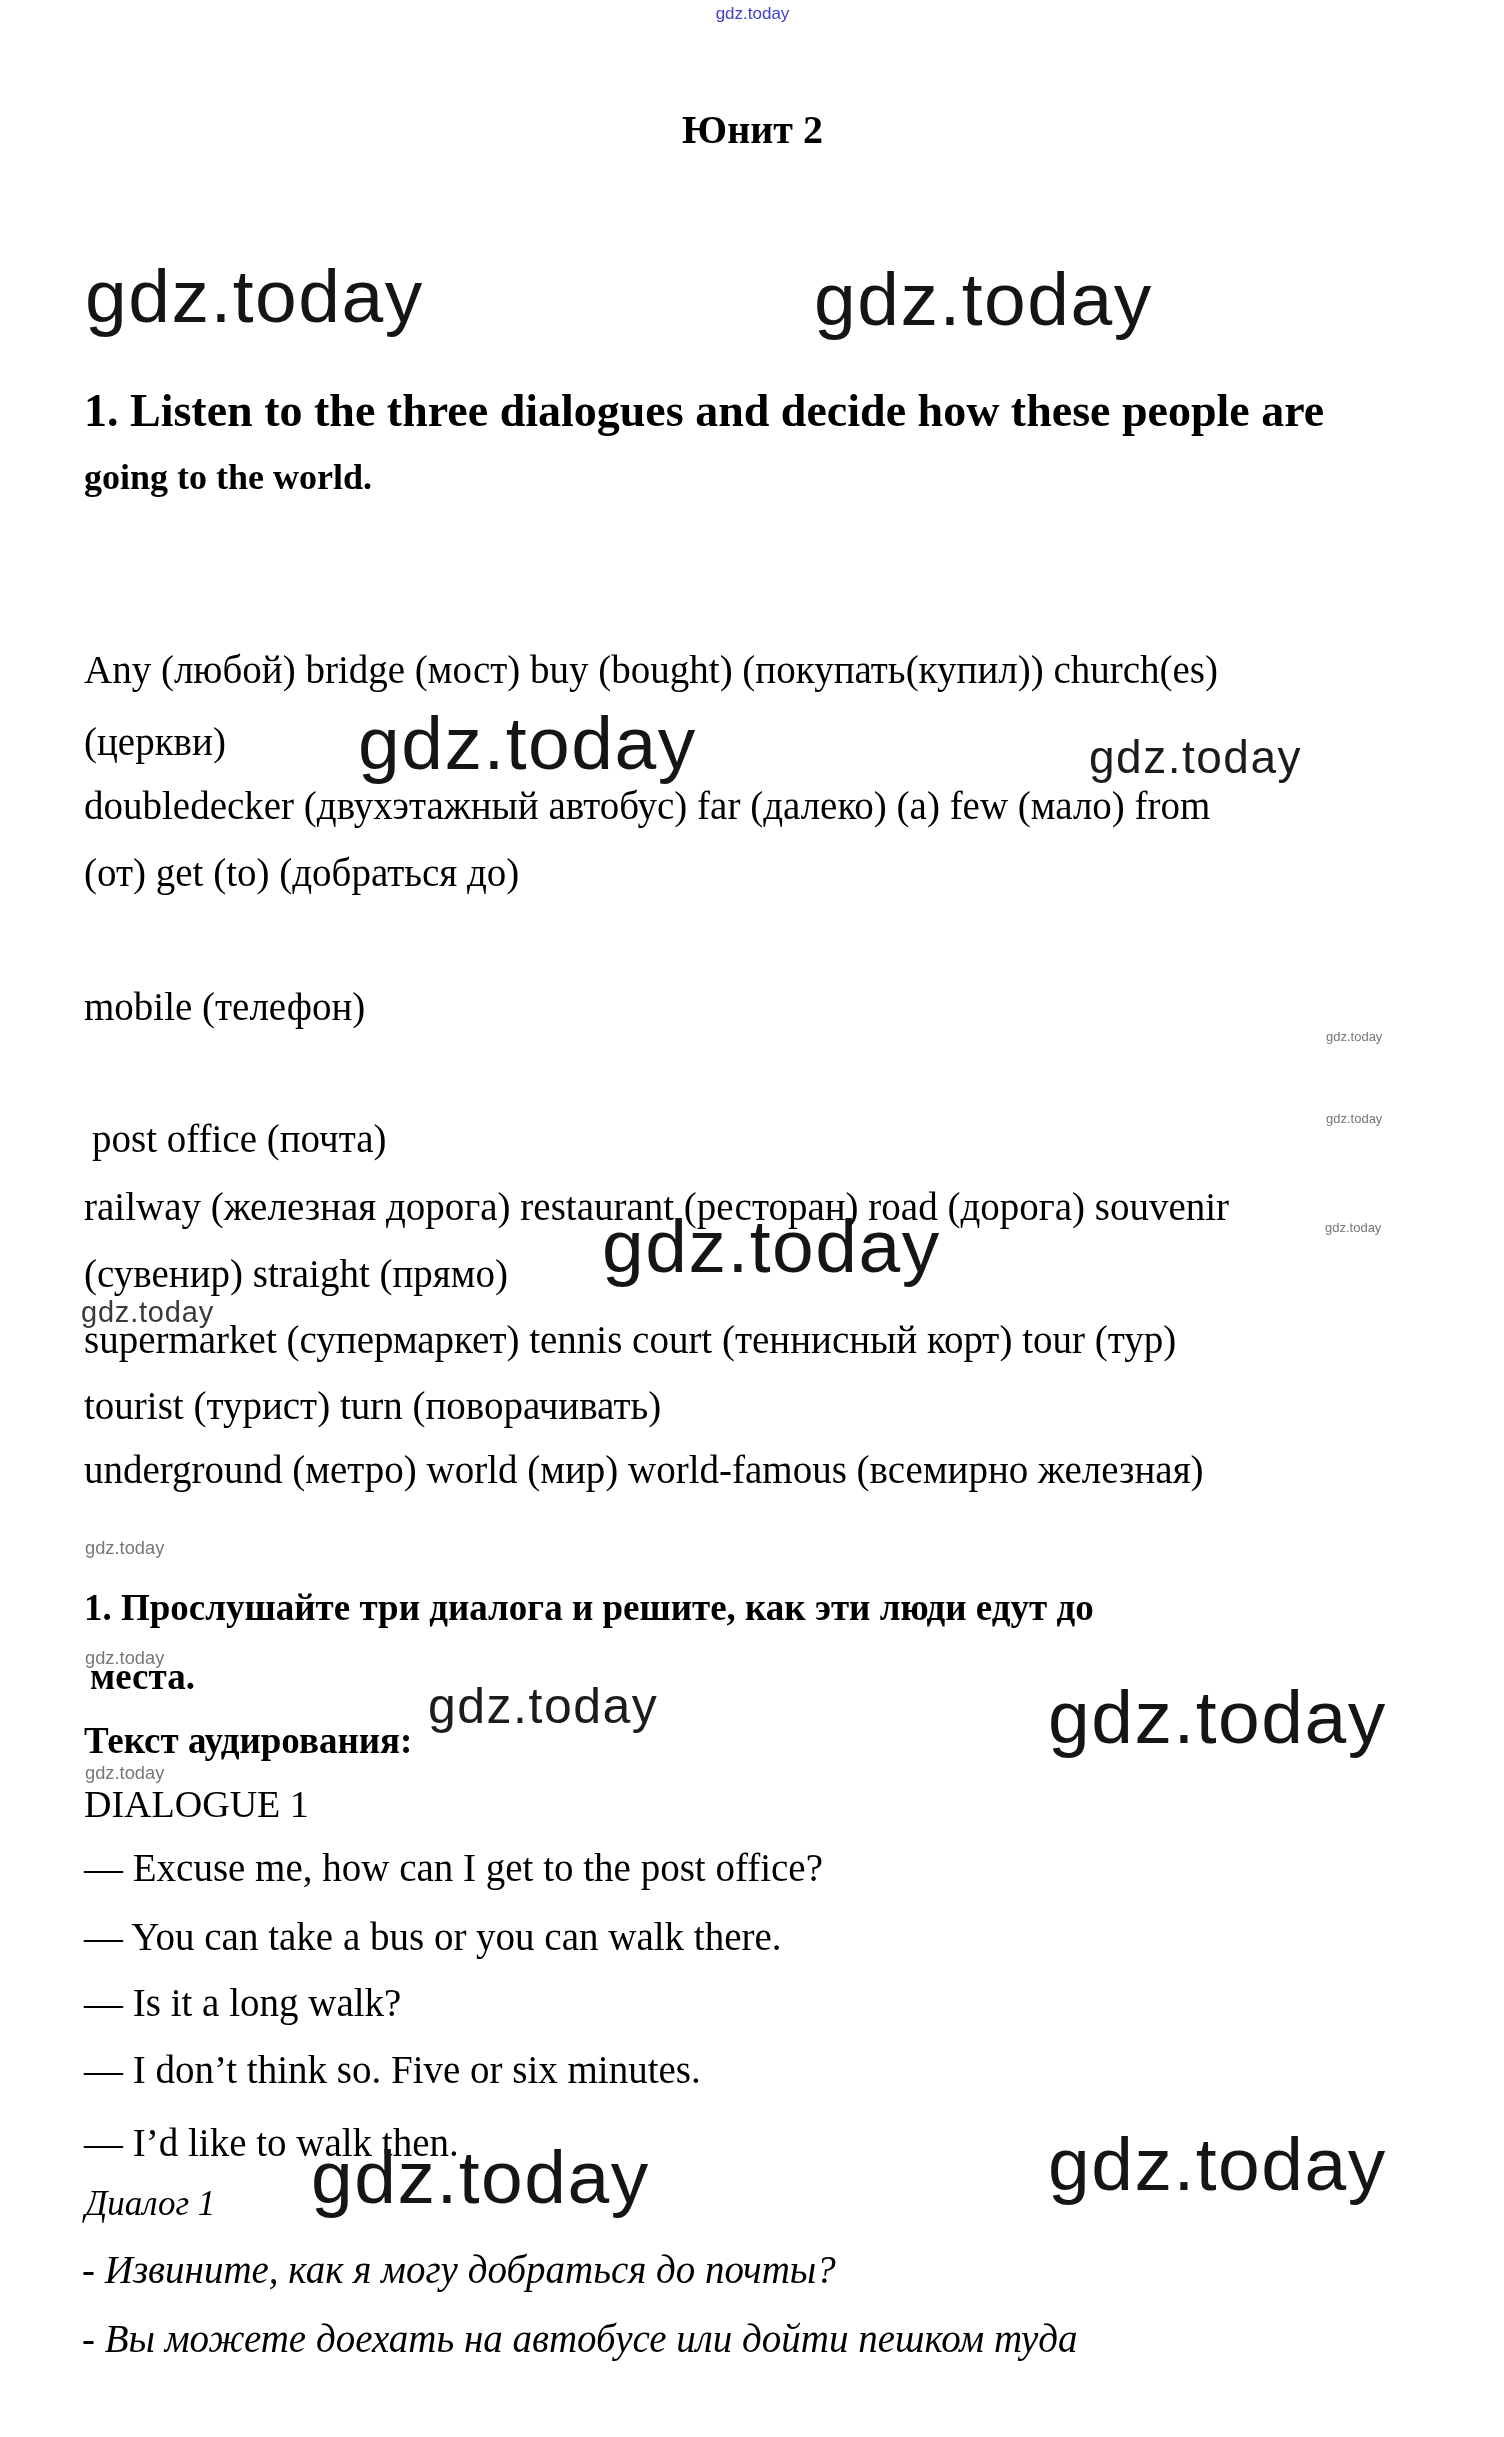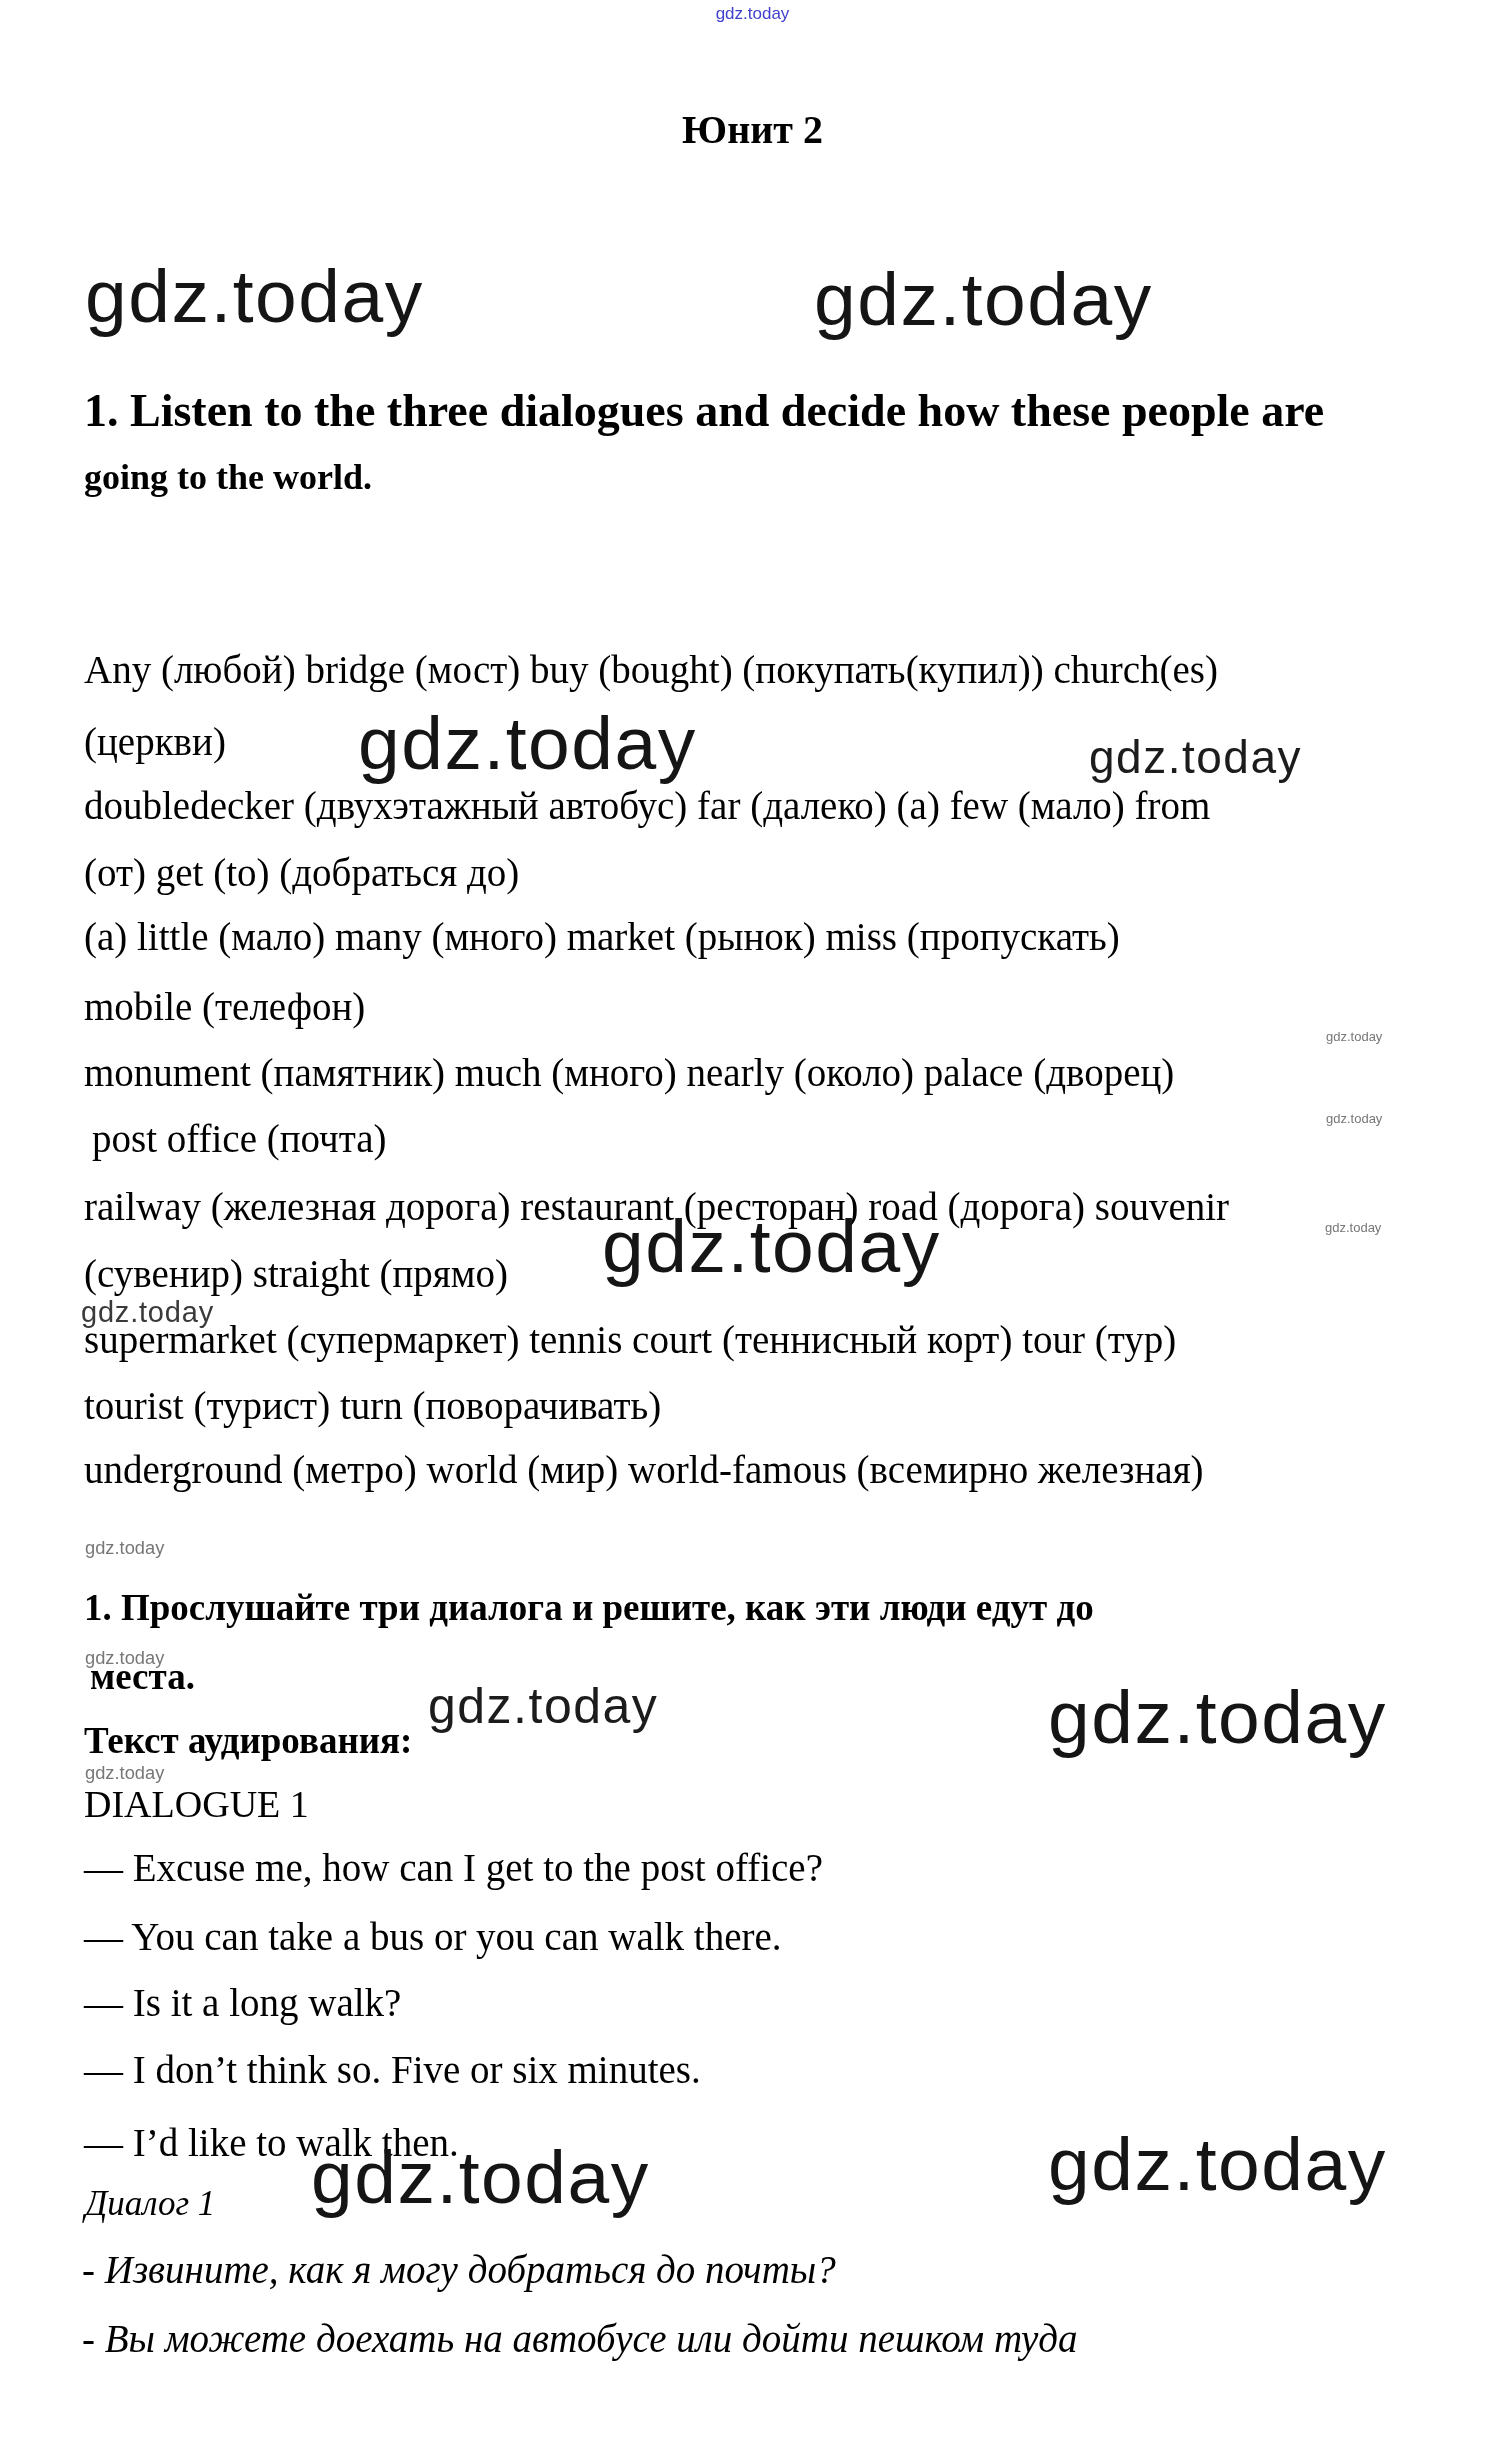--- a/index.html
+++ b/index.html
@@ -45,23 +45,21 @@
   <div class="wm" style="left:85px;top:253px;font-size:75px;">gdz.today</div>
   <div class="wm" style="left:814px;top:256px;font-size:75px;">gdz.today</div>
 
   <div class="t serif bold" style="left:84px;top:385px;font-size:46px;">1. Listen to the three dialogues and decide how these people are</div>
   <div class="t serif bold" style="left:84px;top:457px;font-size:36px;">going to the world.</div>
 
   <div class="t serif" style="left:84px;top:648px;font-size:39px;">Any (любой) bridge (мост) buy (bought) (покупать(купил)) church(es)</div>
   <div class="t serif" style="left:84px;top:720px;font-size:39px;">(церкви)</div>
   <div class="t serif" style="left:84px;top:784px;font-size:39px;">doubledecker (двухэтажный автобус) far (далеко) (a) few (мало) from</div>
   <div class="t serif" style="left:84px;top:851px;font-size:39px;">(от) get (to) (добраться до)</div>
-  <div class="t serif" style="left:84px;top:915px;font-size:39px;">(a) little (мало) many (много) market (рынок) miss (пропускать)</div>
   <div class="t serif" style="left:84px;top:985px;font-size:39px;">mobile (телефон)</div>
-  <div class="t serif" style="left:84px;top:1051px;font-size:39px;">monument (памятник) much (много) nearly (около) palace (дворец)</div>
   <div class="t serif" style="left:84px;top:1117px;font-size:39px;margin-left:8px;">post office (почта)</div>
   <div class="t serif" style="left:84px;top:1185px;font-size:39px;">railway (железная дорога) restaurant (ресторан) road (дорога) souvenir</div>
   <div class="t serif" style="left:84px;top:1252px;font-size:39px;">(сувенир) straight (прямо)</div>
   <div class="t serif" style="left:84px;top:1318px;font-size:39px;">supermarket (супермаркет) tennis court (теннисный корт) tour (тур)</div>
   <div class="t serif" style="left:84px;top:1384px;font-size:39px;">tourist (турист) turn (поворачивать)</div>
   <div class="t serif" style="left:84px;top:1448px;font-size:39px;">underground (метро) world (мир) world-famous (всемирно железная)</div>
 
   <div class="wm" style="left:358px;top:700px;font-size:75px;">gdz.today</div>
   <div class="wm wm-med" style="left:1089px;top:730px;font-size:46px;">gdz.today</div>
   <div class="wm wm-tiny" style="left:1326px;top:1029px;font-size:13px;">gdz.today</div>

